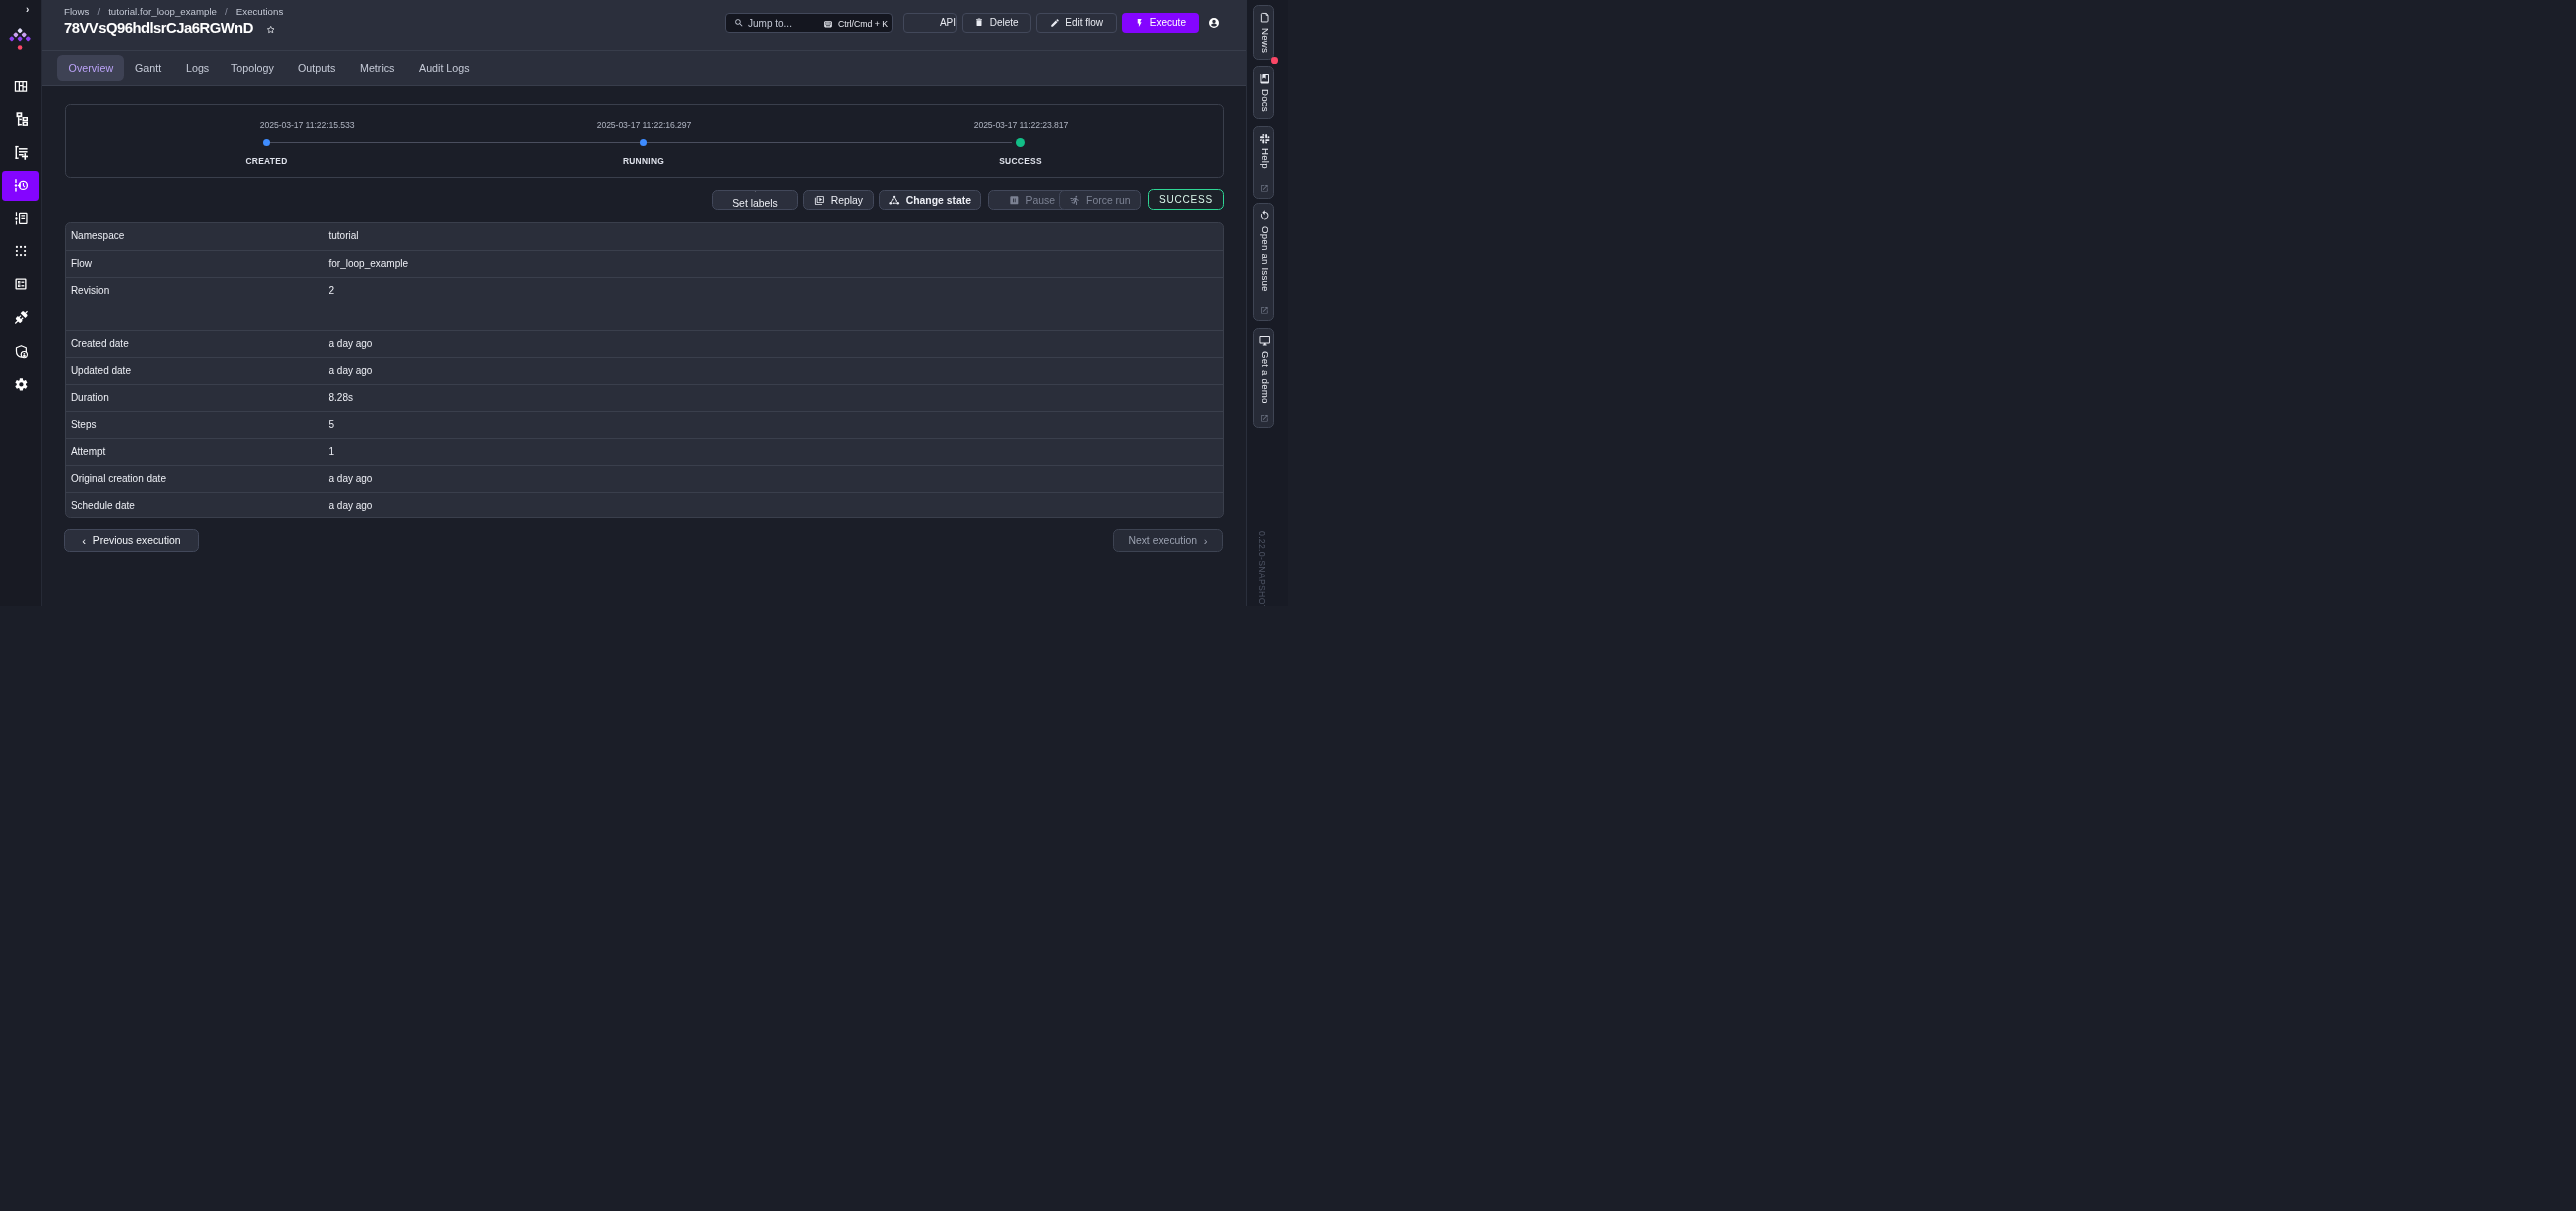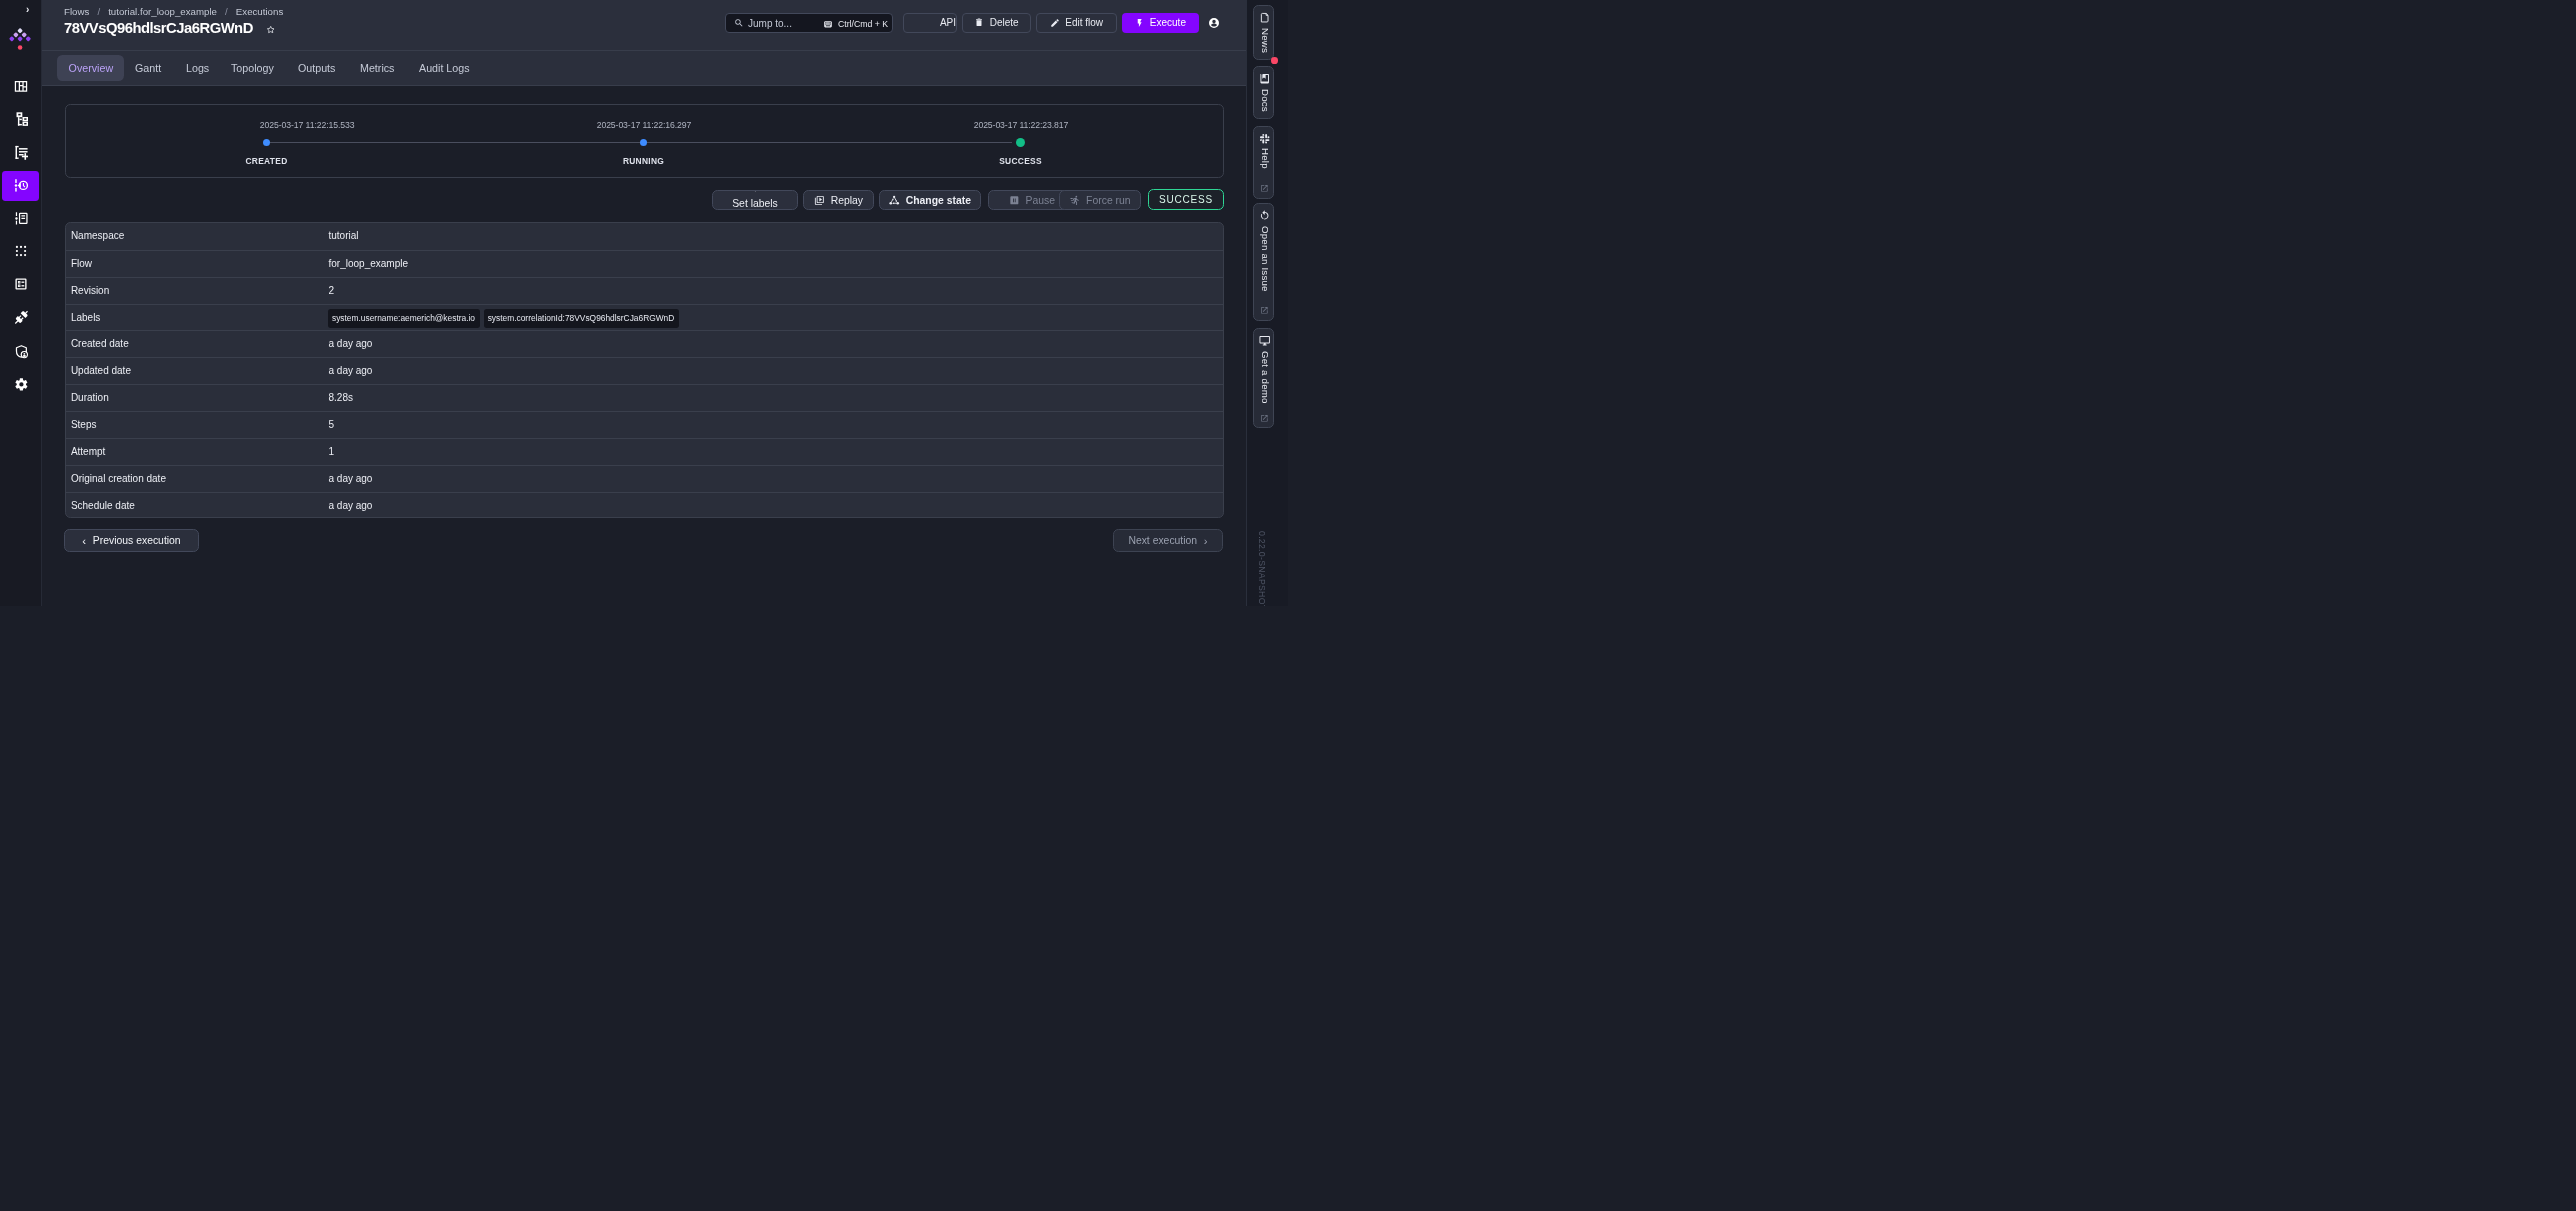--- a/index.html
+++ b/index.html
@@ -358,25 +358,20 @@
           <span class="rval">tutorial</span>
         </div>
       <div class="row" style="top:27px;">
           <span class="rlabel">Flow</span>
           <span class="rval">for_loop_example</span>
         </div>
       <div class="row" style="top:54px;">
           <span class="rlabel">Revision</span>
           <span class="rval">2</span>
         </div>
-      <div class="row" style="top:81px;">
-          <span class="rlabel">Labels</span>
-        <span class="chip" style="left:262px; width:152px;">system.username:aemerich@kestra.io</span>
-        <span class="chip" style="left:418px; width:195px;">system.correlationId:78VVsQ96hdlsrCJa6RGWnD</span>
-      </div>
       <div class="row" style="top:107px;">
           <span class="rlabel">Created date</span>
           <span class="rval">a day ago</span>
         </div>
       <div class="row" style="top:134px;">
           <span class="rlabel">Updated date</span>
           <span class="rval">a day ago</span>
         </div>
       <div class="row" style="top:161px;">
           <span class="rlabel">Duration</span>

